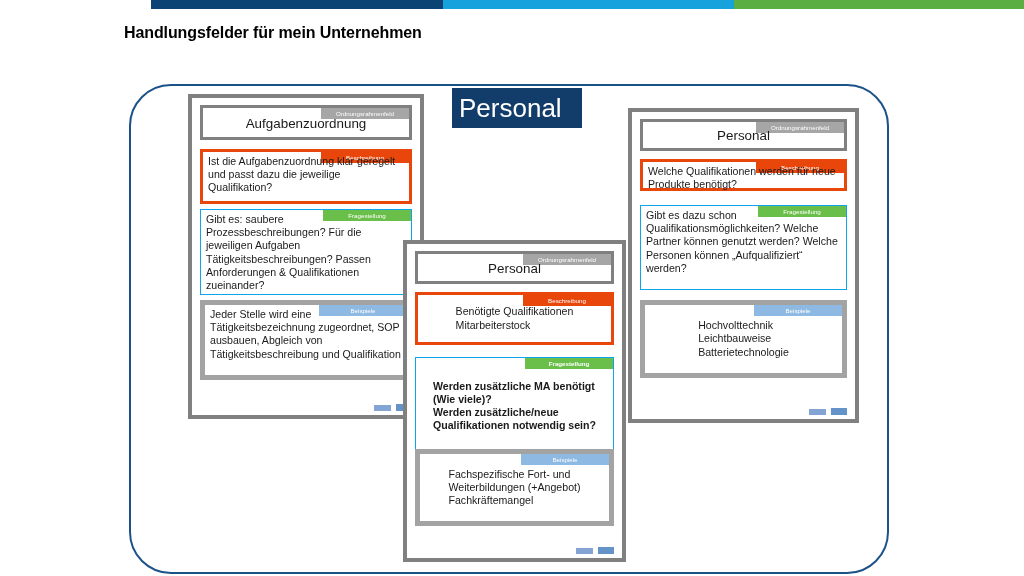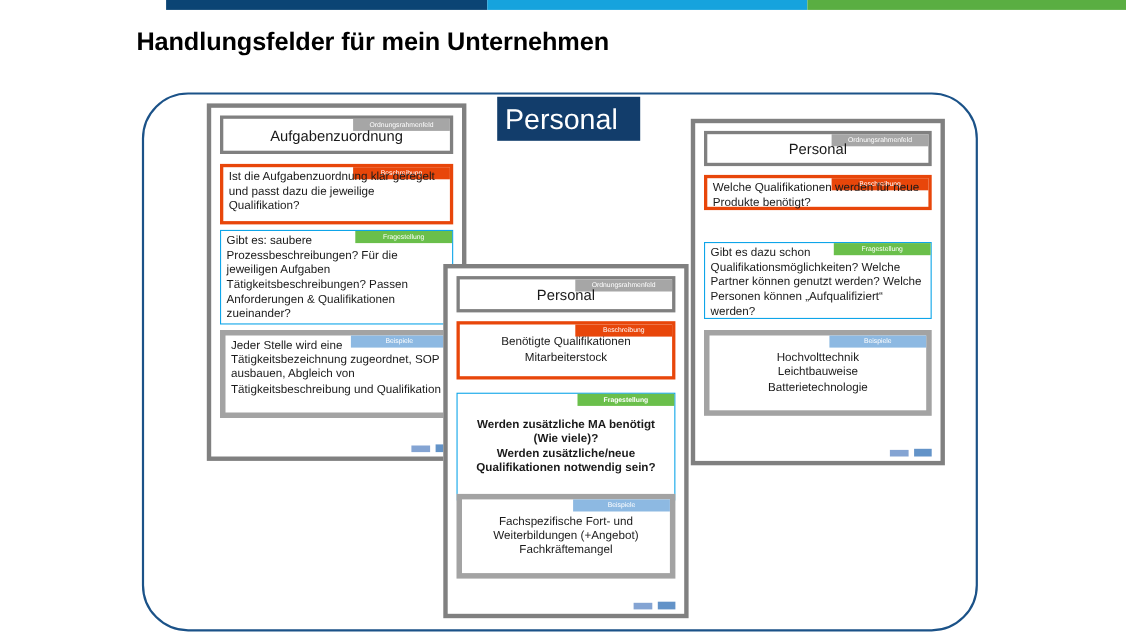--- a/index.html
+++ b/index.html
@@ -11,21 +11,21 @@
   
   #topbar{position:absolute;left:0;top:0;width:1024px;height:9px;display:flex;}
   #topbar .seg-blank{width:151px;height:9px;background:#ffffff;}
   #topbar .seg-navy{width:292px;height:9px;background:#0b4474;}
   #topbar .seg-cyan{width:291px;height:9px;background:#16a3dd;}
   #topbar .seg-green{flex:1 1 auto;height:9px;background:#5aae42;}
 
   
   #page-title{
     position:absolute;left:124px;top:24px;
-    font-size:23px;font-weight:bold;color:#000000;letter-spacing:-0.1px;
+    font-size:16px;font-weight:bold;color:#000000;letter-spacing:-0.1px;
     white-space:nowrap;
   }
 
   
   #outer-frame{
     position:absolute;left:129px;top:84px;width:756px;height:486px;
     border:2px solid #1b5288;border-radius:42px;background:transparent;
   }
 
   
@@ -41,21 +41,21 @@
     position:absolute;right:0;top:0;height:11px;line-height:11px;
     color:#ffffff;font-size:6.2px;text-align:center;
     padding:0 4px;box-sizing:border-box;white-space:nowrap;
   }
   .box .txt{
     position:absolute;left:0;right:0;top:0;bottom:0;
     padding:3px 5px 2px 5px;box-sizing:border-box;
     font-size:10.6px;line-height:13.2px;color:#1a1a1a;
     white-space:pre-line;
   }
-  .box.center .txt{text-align:center;display:flex;flex-direction:column;
+  .box.center .txt{display:flex;flex-direction:column;
     align-items:center;justify-content:center;padding:4px 5px;}
   .box.left .txt{text-align:left;}
 
   
   .b-grey  {border:3px solid #808080;}
   .b-grey  .tag{background:#a6a6a6;width:88px;}
   .b-orange{border:3px solid #e8460a;}
   .b-orange .tag{background:#e8460a;width:88px;}
   .b-green {border:1px solid #0ea5e9;}
   .b-green  .tag{background:#6abf4b;width:88px;}
@@ -138,21 +138,21 @@
     <div class="box b-grey title-box left" style="left:8px;top:7px;right:8px;height:32px;">
       <div class="tag">Ordnungsrahmenfeld</div>
       <div class="txt">Personal</div>
     </div>
 
     <div class="box b-orange left" style="left:8px;top:47px;right:8px;height:32px;">
       <div class="tag">Beschreibung</div>
       <div class="txt">Welche Qualifikationen werden für neue Produkte benötigt?</div>
     </div>
 
-    <div class="box b-green left" style="left:8px;top:108px;right:8px;height:70px;">
+    <div class="box b-green left" style="left:8px;top:93px;right:8px;height:85px;">
       <div class="tag">Fragestellung</div>
       <div class="txt">Gibt es dazu schon Qualifikationsmöglichkeiten? Welche Partner können genutzt werden? Welche Personen können „Aufqualifiziert“ werden?</div>
     </div>
 
     <div class="box b-blue center" style="left:8px;top:188px;right:8px;height:78px;padding-left:44px;">
       <div class="tag">Beispiele</div>
       <div class="txt">Hochvolttechnik
 Leichtbauweise
 Batterietechnologie</div>
     </div>

